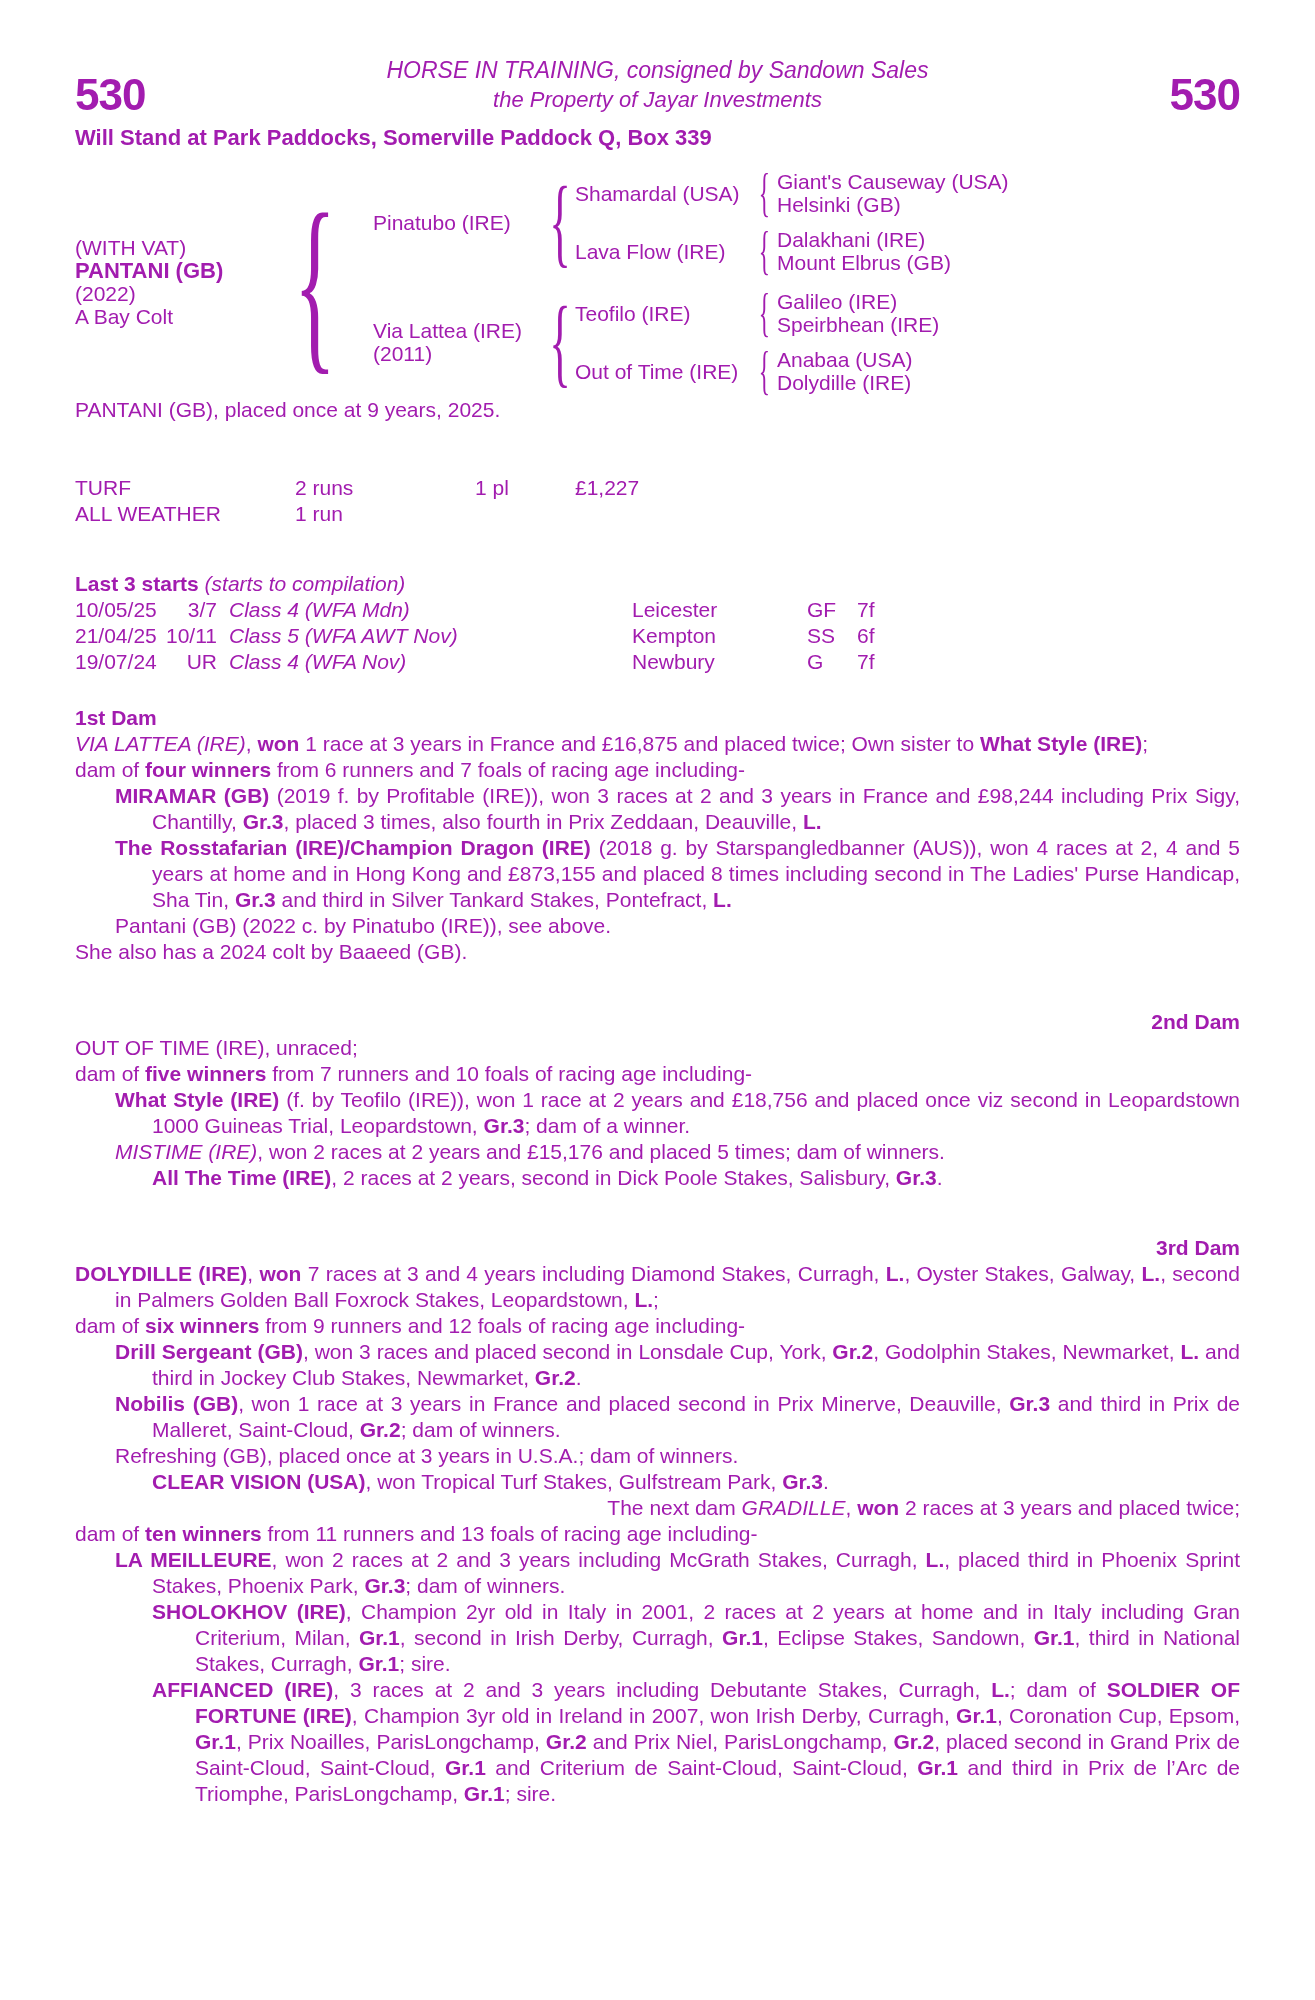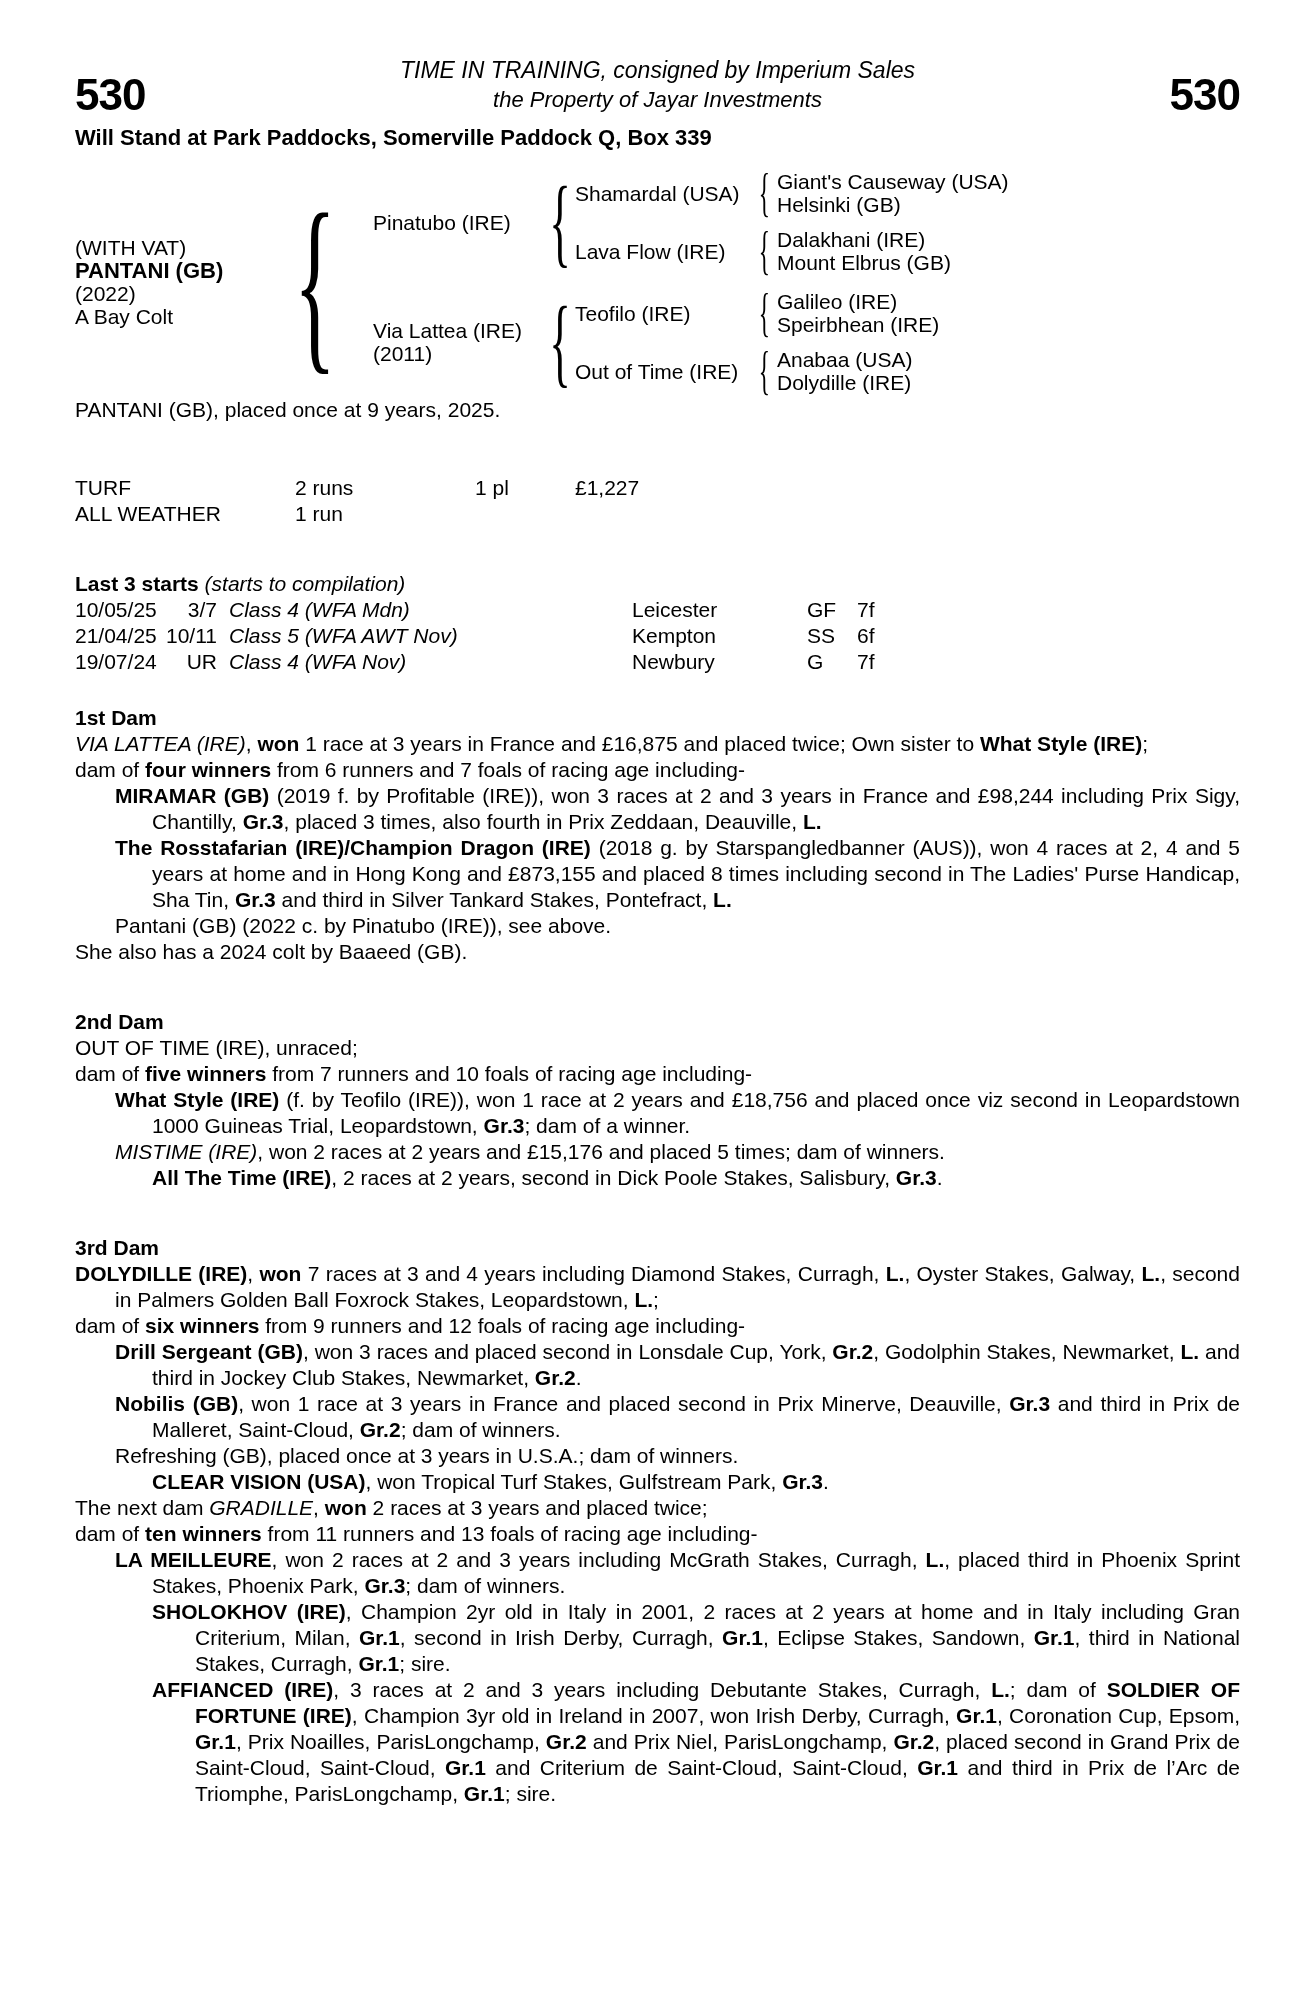--- a/index.html
+++ b/index.html
@@ -1,17 +1,17 @@
 <!DOCTYPE html>
 <html><head>
 <meta charset="utf-8">
 <style>
   html,body{margin:0;padding:0;background:#e8e8e8;}
   .page{
-    width:1315px;height:2000px;margin:0 auto;background:#ffffff;color:#000000;
+    width:1315px;height:2000px;margin:0 auto;background:#ffffff;color:#a21caf;
     font-family:"Liberation Sans","DejaVu Sans",sans-serif;
     font-size:21px;line-height:26px;
     position:relative;overflow:hidden;box-sizing:border-box;
     padding:55px 75px 0 75px;
   }
   .b{font-weight:700;}
   .i{font-style:italic;}
   
   .hdr{display:flex;align-items:flex-end;}
   .lot{font-size:44px;line-height:40px;font-weight:900;letter-spacing:-1px;width:130px;}
@@ -44,36 +44,36 @@
   
   .l3s-h{margin-top:44px;}
   .l3s-h .t{font-weight:700;}
   .l3s-h .st{font-style:italic;}
   .l3s-grid{display:grid;grid-template-columns:90px 52px 415px 175px 50px auto;}
   .l3s-grid .pos{text-align:right;}
   .l3s-grid .race{padding-left:12px;font-style:italic;}
   
   h3{font-size:21px;line-height:26px;margin:0;font-weight:700;}
   .mt-sec{margin-top:30px;}
-  .mt-dam{margin-top:44px;}
+  .mt-dam{margin-top:44px;text-align:right;}
   p.para{margin:0;}
   .just{text-align:justify;}
   .hang0{padding-left:40px;text-indent:-40px;}
   .hang1{padding-left:77px;text-indent:-37px;}
   .hang2{padding-left:120px;text-indent:-43px;}
 </style>
 </head>
 <body>
 
 <div class="page">
 
   <div class="hdr">
     <div class="lot">530</div>
     <div class="hdr-center">
-      <div class="hdr-line1">TIME IN TRAINING, consigned by Imperium Sales</div>
+      <div class="hdr-line1">HORSE IN TRAINING, consigned by Sandown Sales</div>
       <div class="hdr-line2">the Property of Jayar Investments</div>
     </div>
     <div class="lot rt">530</div>
   </div>
   <div class="standline">Will Stand at Park Paddocks, Somerville Paddock Q, Box 339</div>
 
   <div class="ped">
     <div class="ped-horse">
       <div>(WITH VAT)</div>
       <div class="hn">PANTANI (GB)</div>

